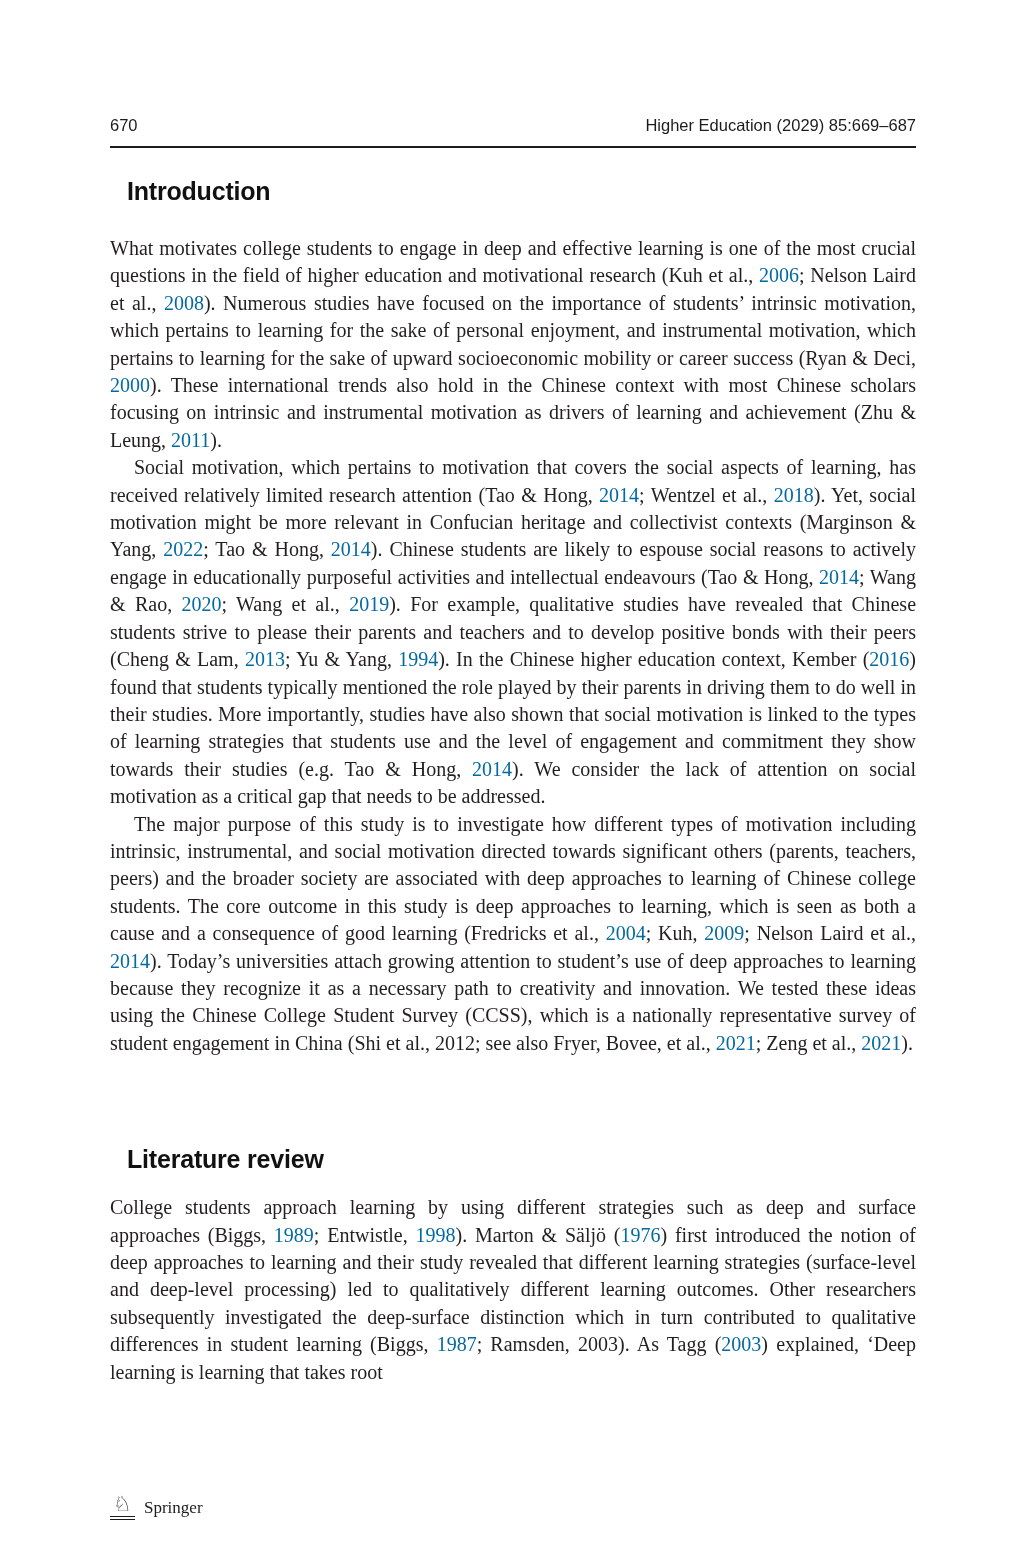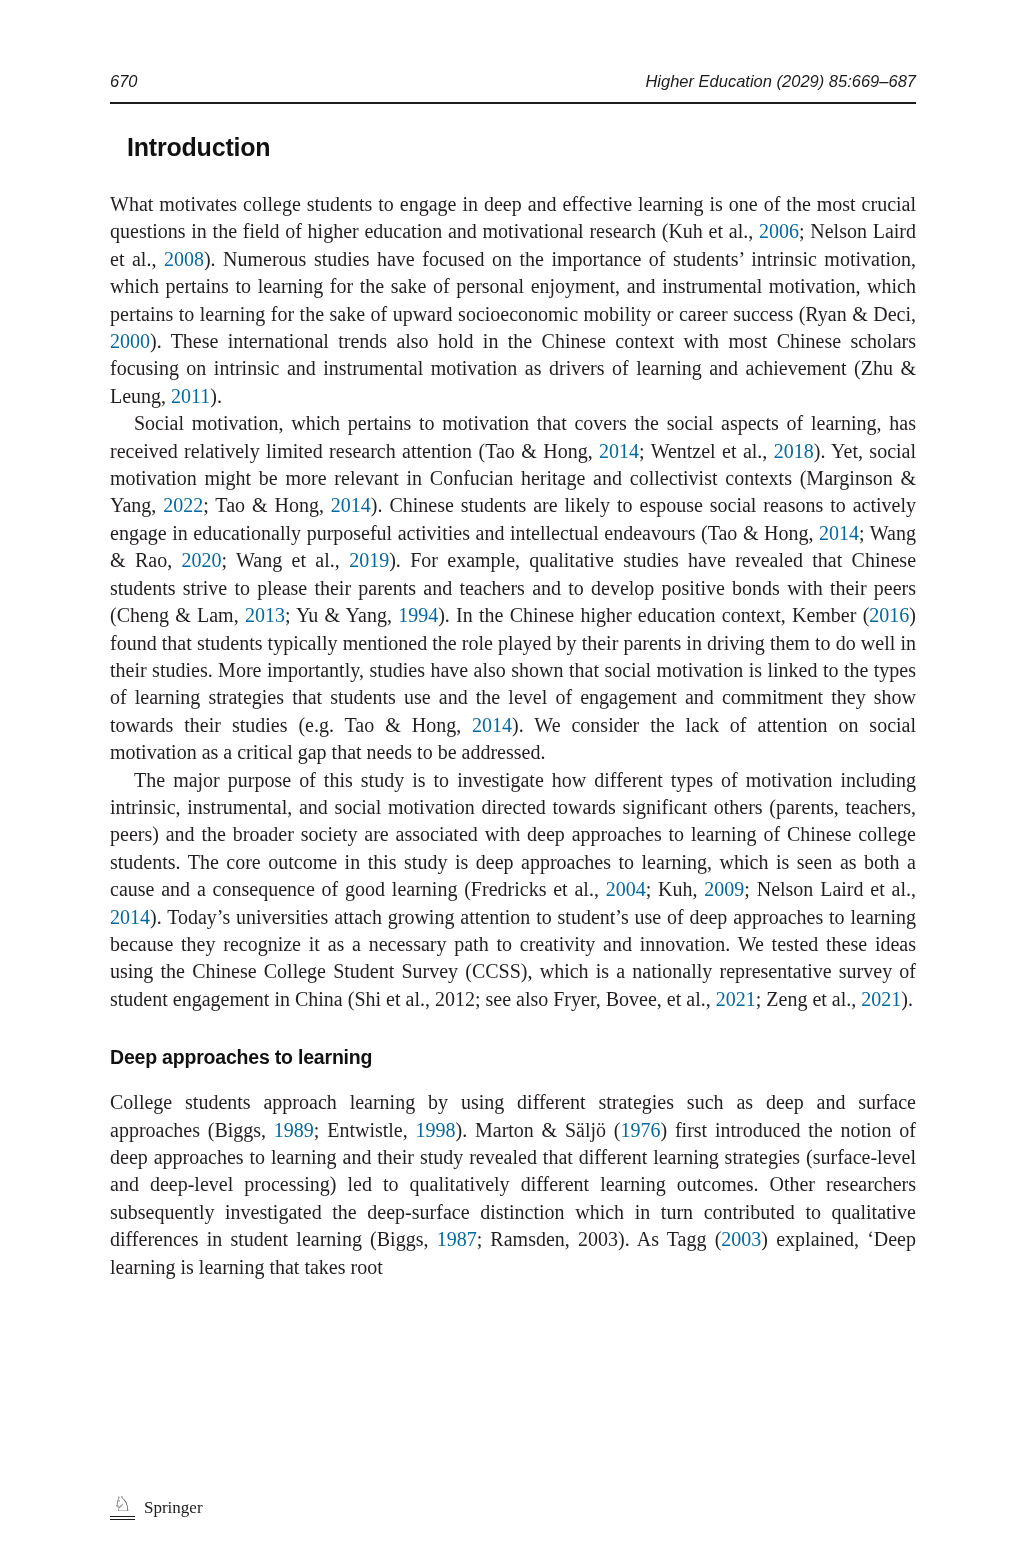--- a/index.html
+++ b/index.html
@@ -15,27 +15,26 @@
   .content {
     position: absolute;
     left: 110px;
     width: 806px;
     top: 0;
   }
   header.running-head {
     display: flex;
     justify-content: space-between;
     align-items: baseline;
-    padding-top: 72px;
+    padding-top: 116px;
     padding-bottom: 11px;
     border-bottom: 2px solid #1c1c1c;
     font-family: "Liberation Sans", sans-serif;
     font-size: 16.5px;
     color: #1c1c1c;
-    font-style: italic;
   }
   h1.section-heading {
     font-family: "Liberation Sans", sans-serif;
     font-weight: 700;
     font-size: 25px;
     letter-spacing: -0.2px;
     color: #111111;
     margin: 29px 0 29px 17px;
   }
   h1.section-heading.lit { margin-top: 88px; margin-bottom: 0; }
@@ -98,21 +97,21 @@
       <span>670</span>
       <span>Higher Education (2029) 85:669–687</span>
     </header>
 
     <h1 class="section-heading">Introduction</h1>
 
     <p class="body-par">What motivates college students to engage in deep and effective learning is one of the most crucial questions in the field of higher education and motivational research (Kuh et al., <a class="ref-link">2006</a>; Nelson Laird et al., <a class="ref-link">2008</a>). Numerous studies have focused on the importance of students’ intrinsic motivation, which pertains to learning for the sake of personal enjoyment, and instrumental motivation, which pertains to learning for the sake of upward socioeconomic mobility or career success (Ryan &amp; Deci, <a class="ref-link">2000</a>). These international trends also hold in the Chinese context with most Chinese scholars focusing on intrinsic and instrumental motivation as drivers of learning and achievement (Zhu &amp; Leung, <a class="ref-link">2011</a>).</p>
     <p class="body-par indented">Social motivation, which pertains to motivation that covers the social aspects of learning, has received relatively limited research attention (Tao &amp; Hong, <a class="ref-link">2014</a>; Wentzel et al., <a class="ref-link">2018</a>). Yet, social motivation might be more relevant in Confucian heritage and collectivist contexts (Marginson &amp; Yang, <a class="ref-link">2022</a>; Tao &amp; Hong, <a class="ref-link">2014</a>). Chinese students are likely to espouse social reasons to actively engage in educationally purposeful activities and intellectual endeavours (Tao &amp; Hong, <a class="ref-link">2014</a>; Wang &amp; Rao, <a class="ref-link">2020</a>; Wang et al., <a class="ref-link">2019</a>). For example, qualitative studies have revealed that Chinese students strive to please their parents and teachers and to develop positive bonds with their peers (Cheng &amp; Lam, <a class="ref-link">2013</a>; Yu &amp; Yang, <a class="ref-link">1994</a>). In the Chinese higher education context, Kember (<a class="ref-link">2016</a>) found that students typically mentioned the role played by their parents in driving them to do well in their studies. More importantly, studies have also shown that social motivation is linked to the types of learning strategies that students use and the level of engagement and commitment they show towards their studies (e.g. Tao &amp; Hong, <a class="ref-link">2014</a>). We consider the lack of attention on social motivation as a critical gap that needs to be addressed.</p>
     <p class="body-par indented">The major purpose of this study is to investigate how different types of motivation including intrinsic, instrumental, and social motivation directed towards significant others (parents, teachers, peers) and the broader society are associated with deep approaches to learning of Chinese college students. The core outcome in this study is deep approaches to learning, which is seen as both a cause and a consequence of good learning (Fredricks et al., <a class="ref-link">2004</a>; Kuh, <a class="ref-link">2009</a>; Nelson Laird et al., <a class="ref-link">2014</a>). Today’s universities attach growing attention to student’s use of deep approaches to learning because they recognize it as a necessary path to creativity and innovation. We tested these ideas using the Chinese College Student Survey (CCSS), which is a nationally representative survey of student engagement in China (Shi et al., 2012; see also Fryer, Bovee, et al., <a class="ref-link">2021</a>; Zeng et al., <a class="ref-link">2021</a>).</p>
 
-    <h2 class="subsection-heading">Deep approaches to learning</h2>
+    <h1 class="section-heading lit">Literature review</h1>
 
     <p class="body-par first-after-heading">College students approach learning by using different strategies such as deep and surface approaches (Biggs, <a class="ref-link">1989</a>; Entwistle, <a class="ref-link">1998</a>). Marton &amp; Säljö (<a class="ref-link">1976</a>) first introduced the notion of deep approaches to learning and their study revealed that different learning strategies (surface-level and deep-level processing) led to qualitatively different learning outcomes. Other researchers subsequently investigated the deep-surface distinction which in turn contributed to qualitative differences in student learning (Biggs, <a class="ref-link">1987</a>; Ramsden, 2003). As Tagg (<a class="ref-link">2003</a>) explained, ‘Deep learning is learning that takes root</p>
 
   </div>
 
   <footer class="page-footer">
     <span class="logo-box">
       <span>♘</span>
     </span>
     <span class="publisher-name">Springer</span>

